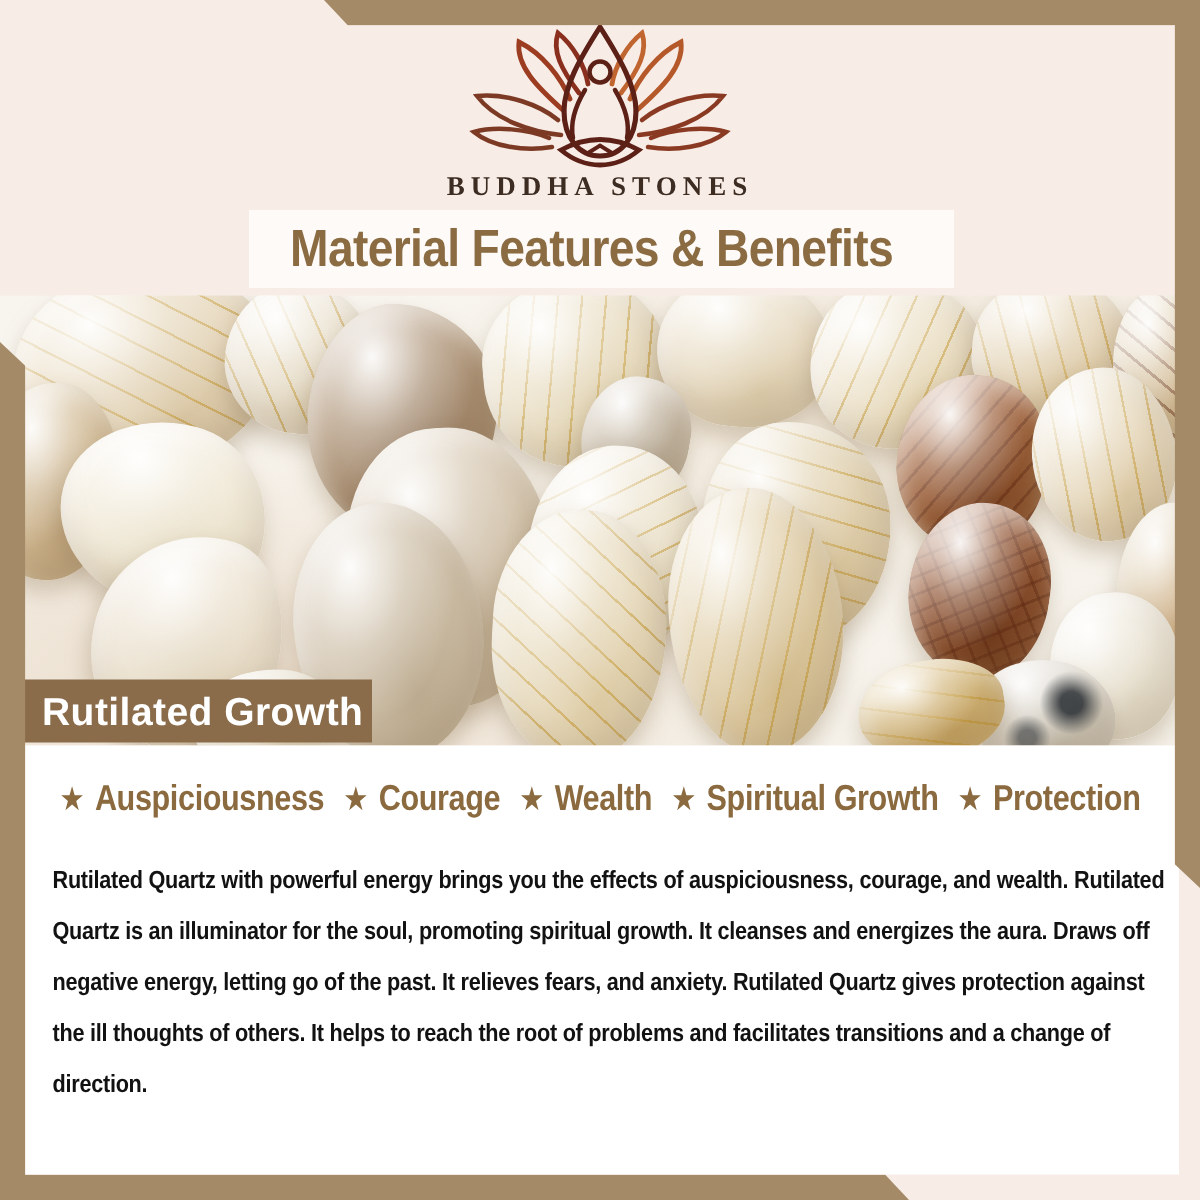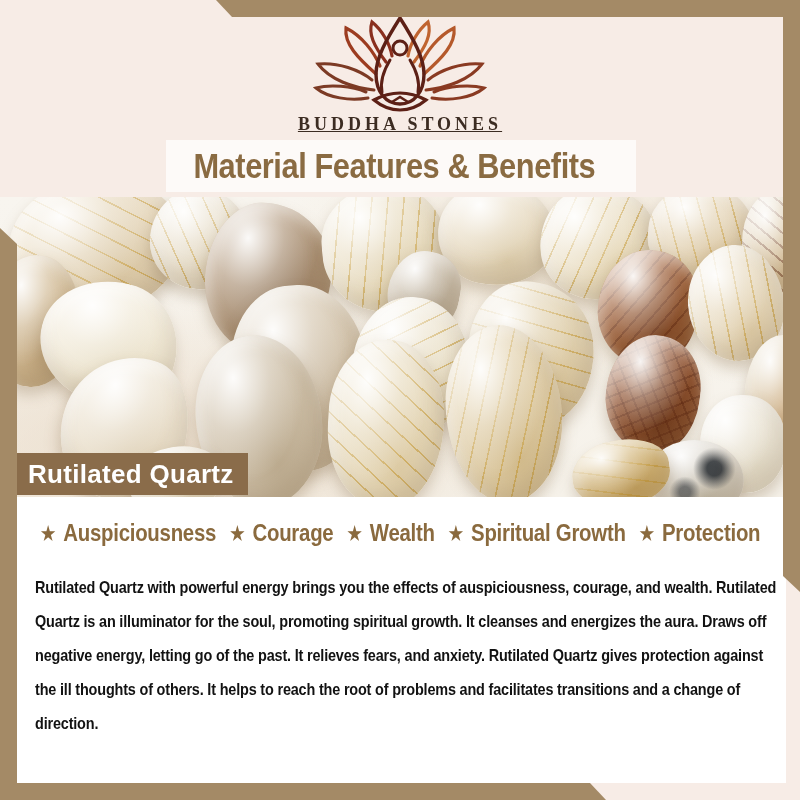--- a/index.html
+++ b/index.html
@@ -17,21 +17,21 @@
   .bar-bottom{left:0;top:783px;width:606px;height:17px;
     clip-path:polygon(0 0,590px 0,606px 17px,0 17px);}
   .bar-left{left:0;top:228px;width:17px;height:572px;
     clip-path:polygon(0 0,17px 16px,17px 572px,0 572px);}
 
   
   .logo-wrap{position:absolute;left:312px;top:14px;width:176px;height:104px;z-index:2;}
   .brand-name{
     position:absolute;left:0;top:114px;width:800px;text-align:center;
     font-family:"Liberation Serif", serif;font-size:18px;font-weight:600;
-    letter-spacing:4px;color:#3c2c22;z-index:2;text-decoration:underline;
+    letter-spacing:4px;color:#3c2c22;z-index:2;
   }
   
   .title-band{
     position:absolute;left:166px;top:140px;width:470px;height:52px;
     background:#fdfaf8;z-index:2;line-height:52px;
   }
   .title-band .title-inner{
     display:inline-block;transform:scaleX(.88);transform-origin:center;
     font-size:35px;font-weight:700;letter-spacing:-.5px;color:#8a6b42;white-space:nowrap;
   }
@@ -136,21 +136,21 @@
       <div class="stone" style="left: 62px; top: 158px; width: 126px; height: 146px; transform: rotate(18deg); border-radius: 58% 42% 52% 48% / 50% 58% 42% 50%; background: radial-gradient(at 32% 24%, rgba(255, 255, 255, 0.95), rgba(255, 255, 255, 0.35) 30%, rgba(255, 255, 255, 0) 58%), radial-gradient(at 62% 74%, rgb(222, 208, 182), rgb(241, 233, 218) 75%);"></div>
       <div class="stone" style="left: 196px; top: 138px; width: 126px; height: 172px; transform: rotate(-4deg); border-radius: 48% 52% 50% 50% / 46% 52% 48% 54%; background: radial-gradient(at 32% 24%, rgba(255, 255, 255, 0.95), rgba(255, 255, 255, 0.35) 30%, rgba(255, 255, 255, 0) 58%), radial-gradient(at 62% 74%, rgb(188, 171, 143), rgb(214, 201, 180) 75%);"></div>
       <div class="stone" style="left: 328px; top: 143px; width: 116px; height: 168px; transform: rotate(3deg); border-radius: 50% 50% 48% 52% / 46% 50% 54%; background: radial-gradient(at 32% 24%, rgba(255, 255, 255, 0.95), rgba(255, 255, 255, 0.35) 30%, rgba(255, 255, 255, 0) 58%), repeating-linear-gradient(40deg, rgba(0, 0, 0, 0) 0px, rgba(0, 0, 0, 0) 7px, rgba(193, 146, 38, 0.5) 7px, rgba(193, 146, 38, 0.5) 8.5px, rgba(0, 0, 0, 0) 8.5px, rgba(0, 0, 0, 0) 16px), radial-gradient(at 62% 74%, rgb(221, 203, 164), rgb(239, 230, 208) 75%);"></div>
       <div class="stone" style="left: 446px; top: 128px; width: 116px; height: 178px; transform: rotate(-3deg); border-radius: 48% 52% 50% 50% / 45% 52% 48% 55%; background: radial-gradient(at 32% 24%, rgba(255, 255, 255, 0.95), rgba(255, 255, 255, 0.35) 30%, rgba(255, 255, 255, 0) 58%), repeating-linear-gradient(105deg, rgba(0, 0, 0, 0) 0px, rgba(0, 0, 0, 0) 7px, rgba(193, 146, 38, 0.5) 7px, rgba(193, 146, 38, 0.5) 8.5px, rgba(0, 0, 0, 0) 8.5px, rgba(0, 0, 0, 0) 16px), radial-gradient(at 62% 74%, rgb(210, 187, 140), rgb(232, 217, 185) 75%);"></div>
       <div class="stone" style="left: 606px; top: 138px; width: 94px; height: 118px; transform: rotate(8deg); border-radius: 50% 50% 46% 54% / 52% 48% 50% 50%; background: radial-gradient(at 32% 24%, rgba(255, 255, 255, 0.95), rgba(255, 255, 255, 0.35) 30%, rgba(255, 255, 255, 0) 58%), repeating-linear-gradient(60deg, rgba(0, 0, 0, 0) 0px, rgba(0, 0, 0, 0) 5px, rgba(92, 38, 16, 0.45) 5px, rgba(92, 38, 16, 0.45) 7px, rgba(0, 0, 0, 0) 7px, rgba(0, 0, 0, 0) 11px), repeating-linear-gradient(150deg, rgba(0, 0, 0, 0) 0px, rgba(0, 0, 0, 0) 5px, rgba(92, 38, 16, 0.45) 5px, rgba(92, 38, 16, 0.45) 7px, rgba(0, 0, 0, 0) 7px, rgba(0, 0, 0, 0) 11px), radial-gradient(at 62% 74%, rgb(110, 58, 28), rgb(156, 90, 54) 75%);"></div>
       <div class="stone" style="left: 700px; top: 198px; width: 86px; height: 98px; transform: rotate(-5deg); border-radius: 50% / 54% 46% 50% 50%; background: radial-gradient(at 32% 24%, rgba(255, 255, 255, 0.95), rgba(255, 255, 255, 0.35) 30%, rgba(255, 255, 255, 0) 58%), radial-gradient(at 62% 74%, rgb(226, 218, 198), rgb(244, 240, 230) 75%);"></div>
       <div class="stone" style="left: 648px; top: 243px; width: 96px; height: 76px; transform: rotate(6deg); border-radius: 52% 48% 50% 50% / 50% 52% 48% 50%; background: radial-gradient(circle at 68% 35%, rgba(40, 45, 50, 0.85) 0px, rgba(40, 45, 50, 0.85) 9%, rgba(40, 45, 50, 0) 26%), radial-gradient(circle at 40% 70%, rgba(50, 55, 60, 0.6) 0px, rgba(50, 55, 60, 0.6) 7%, rgba(50, 55, 60, 0) 20%), radial-gradient(at 32% 24%, rgba(255, 255, 255, 0.95), rgba(255, 255, 255, 0.35) 30%, rgba(255, 255, 255, 0) 58%), radial-gradient(at 62% 74%, rgb(189, 180, 162), rgb(217, 211, 200) 75%);"></div>
       <div class="stone" style="left: 572px; top: 243px; width: 98px; height: 66px; transform: rotate(-8deg); border-radius: 50% / 55% 45% 50% 50%; background: radial-gradient(at 32% 24%, rgba(255, 255, 255, 0.95), rgba(255, 255, 255, 0.35) 30%, rgba(255, 255, 255, 0) 58%), repeating-linear-gradient(15deg, rgba(0, 0, 0, 0) 0px, rgba(0, 0, 0, 0) 7px, rgba(193, 146, 38, 0.5) 7px, rgba(193, 146, 38, 0.5) 8.5px, rgba(0, 0, 0, 0) 8.5px, rgba(0, 0, 0, 0) 16px), radial-gradient(at 62% 74%, rgb(194, 160, 94), rgb(220, 193, 136) 75%);"></div>
       <div class="stone" style="left: 128px; top: 250px; width: 96px; height: 66px; transform: rotate(-10deg); border-radius: 50% / 52% 48% 50% 50%; background: radial-gradient(at 32% 24%, rgba(255, 255, 255, 0.95), rgba(255, 255, 255, 0.35) 30%, rgba(255, 255, 255, 0) 58%), radial-gradient(at 62% 74%, rgb(224, 212, 186), rgb(242, 236, 222) 75%);"></div>
     </div>
-  <div class="photo-label">Rutilated Quartz</div>
+  <div class="photo-label">Rutilated Growth</div>
 </div>
 
 <div class="panel">
   <div class="benefits-row" id="benefits-row">
       <span class="benefit">
         <span class="star">★</span>
         <span class="blabel">Auspiciousness</span>
       </span>
       <span class="benefit">
         <span class="star">★</span>

